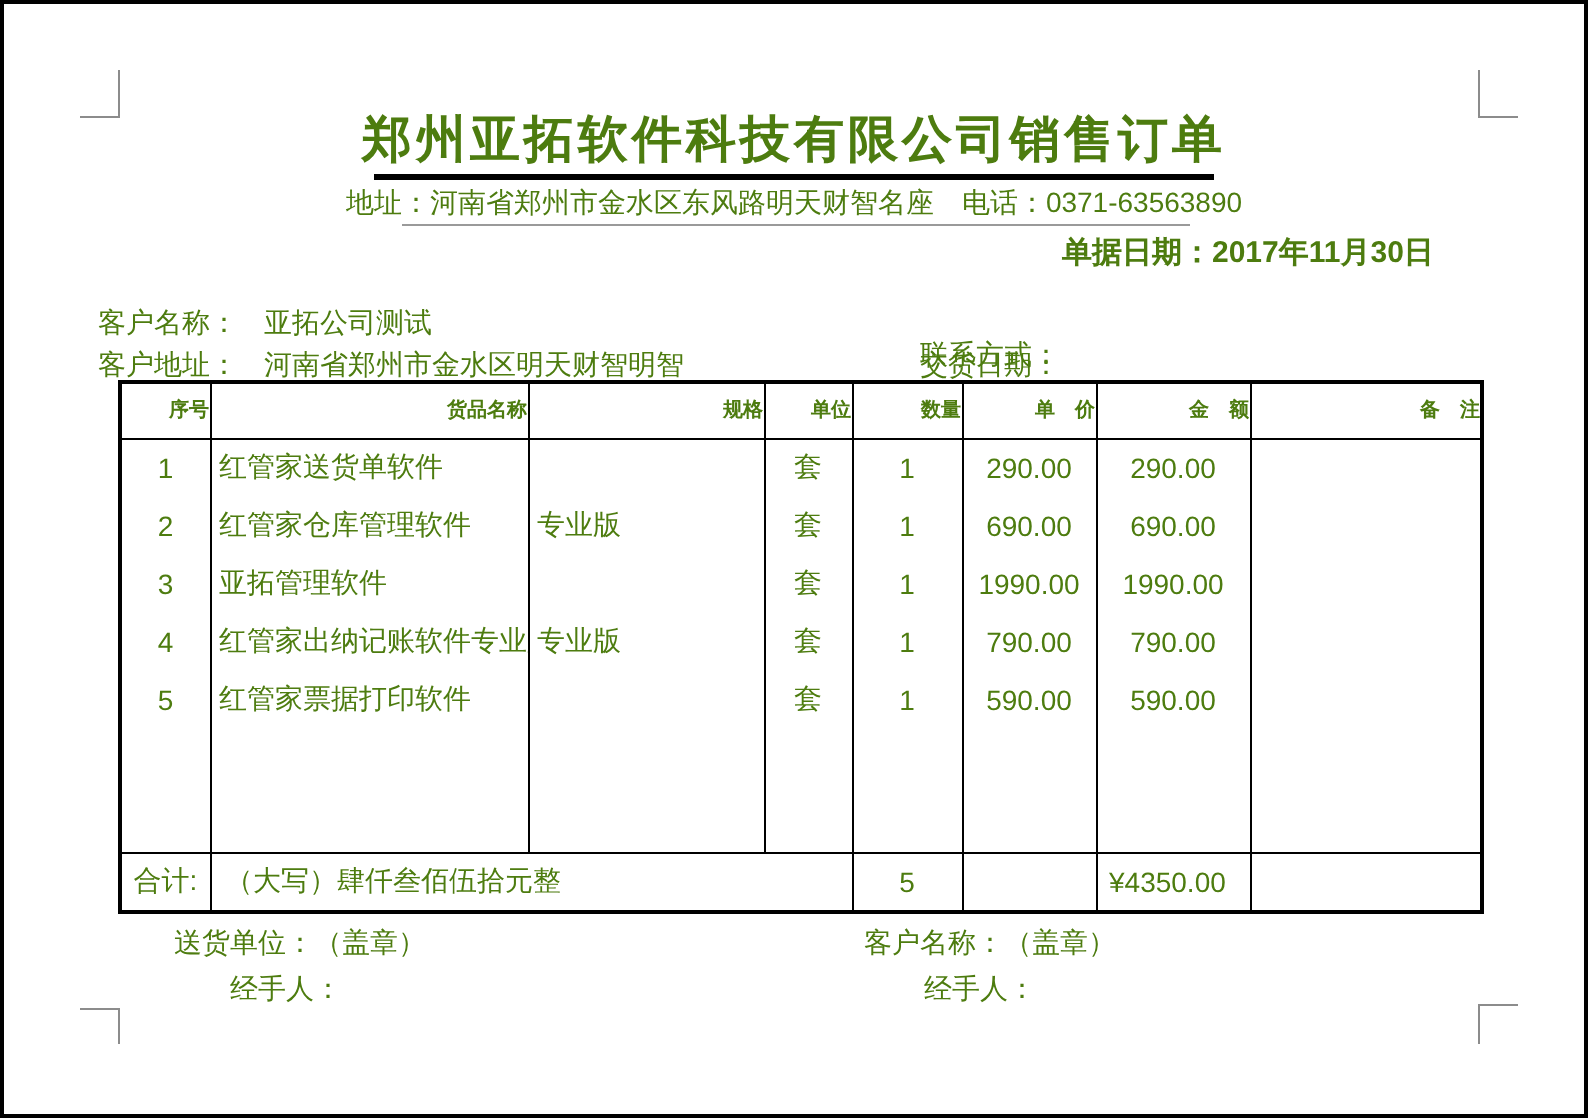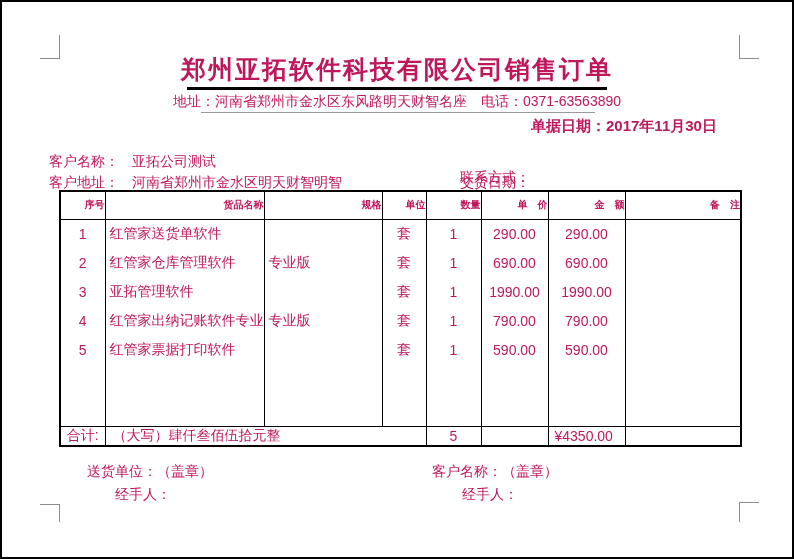--- a/index.html
+++ b/index.html
@@ -1,20 +1,20 @@
 <!DOCTYPE html>
 <html><head>
 <meta charset="utf-8">
 <style>
   * { margin:0; padding:0; box-sizing:border-box; }
   html,body { background:#fff; }
   .page {
     position:relative; width:794px; height:559px;
     background:#fff; border:2px solid #000; overflow:hidden;
-    font-family:"Liberation Sans", sans-serif; color:#be185d;
+    font-family:"Liberation Sans", sans-serif; color:#4d7c0f;
   }
   
   .mark { position:absolute; }
   .mark-tl { left:38px;  top:33px;  width:20px; height:24px; border-right:1px solid #8c8c8c; border-bottom:1px solid #8c8c8c; }
   .mark-tr { left:737px; top:33px;  width:20px; height:24px; border-left:1px  solid #8c8c8c; border-bottom:1px solid #8c8c8c; }
   .mark-bl { left:38px;  top:502px; width:20px; height:18px; border-right:1px solid #8c8c8c; border-top:1px    solid #8c8c8c; }
   .mark-br { left:737px; top:500px; width:20px; height:20px; border-left:1px  solid #8c8c8c; border-top:1px    solid #8c8c8c; }
 
   .doc-title {
     position:absolute; left:0; right:0; top:51px;
@@ -41,21 +41,21 @@
     border:2px solid #000;
   }
   table.order th, table.order td {
     font-size:14px; overflow:hidden; white-space:nowrap; vertical-align:middle;
   }
   table.order thead th {
     border:1px solid #000; height:28px; font-size:10px; font-weight:bold; text-align:right;
   }
   table.order tbody td { border-left:1px solid #000; border-right:1px solid #000; height:29px; }
   table.order tr.filler td { height:62px; }
-  table.order tfoot td { border:1px solid #000; height:20px; }
+  table.order tfoot td { border:1px solid #000; height:30px; }
   .c  { text-align:center; }
   .l  { text-align:left; padding-left:4px; }
   .words { padding-left:7px; }
   .amt-total { padding-left:6px; }
 
   .foot { position:absolute; font-size:14px; }
   .foot-sender   { left:85px;  top:461px; }
   .foot-receiver { left:430px; top:461px; }
   .foot-agent-l  { left:113px; top:484px; }
   .foot-agent-r  { left:460px; top:484px; }

